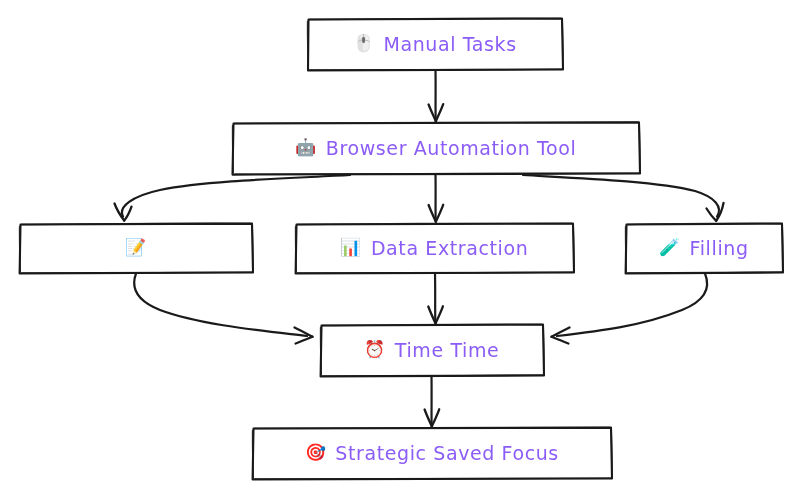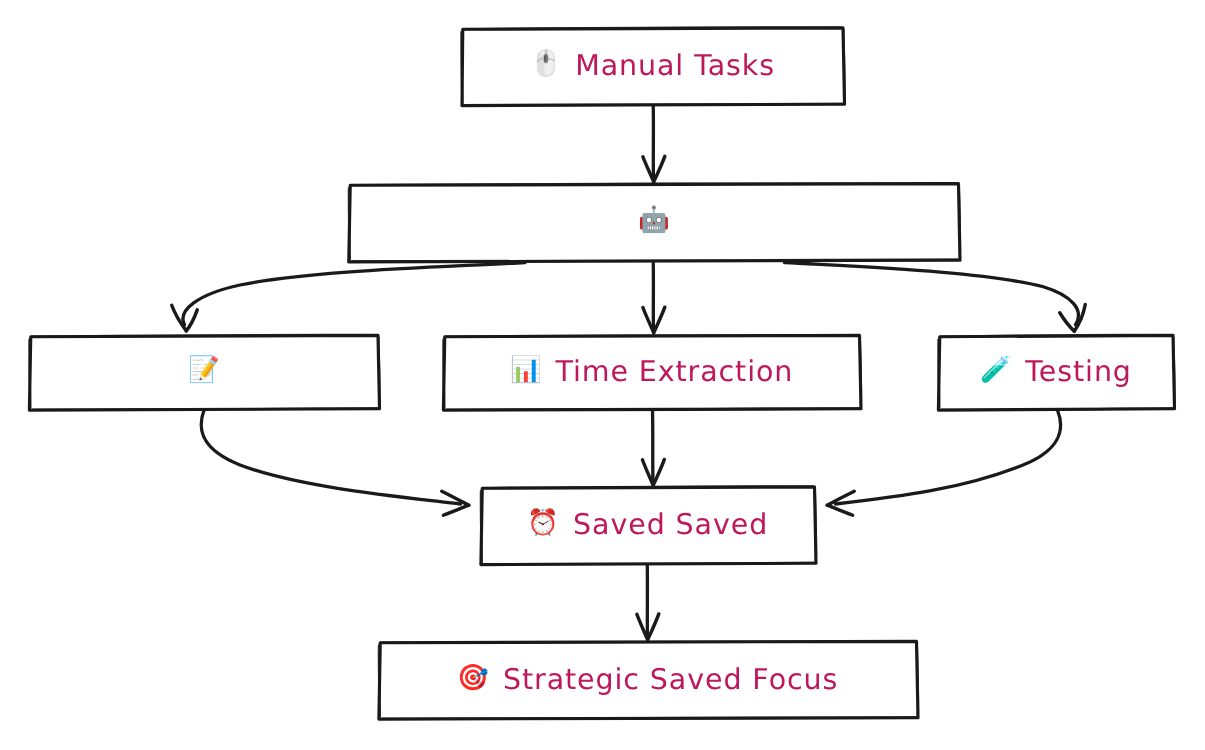--- a/index.html
+++ b/index.html
@@ -55,21 +55,21 @@
     font-family: "DejaVu Sans", sans-serif;
     font-size: 17px;
     line-height: 1;
     display: inline-block;
     transform: translateY(-1px);
   }
   .node-text {
     font-family: "DejaVu Sans", sans-serif;
     font-size: 19px;
     letter-spacing: 0.6px;
-    color: #be185d;
+    color: #8b5cf6;
     line-height: 1;
   }
 </style>
 </head>
 <body>
 
 <div id="diagram-root">
 
   <svg id="diagram-svg" viewBox="0 0 803 500">
 
@@ -175,47 +175,48 @@
     <div class="node-box" style="left:307px; top:18px; width:256px; height:52px;">
       <span class="node-inner">
         <span class="node-emoji">🖱️</span>
         <span class="node-text">Manual Tasks</span>
       </span>
     </div>
 
     <div class="node-box" style="left:232px; top:122px; width:408px; height:52px;">
       <span class="node-inner">
         <span class="node-emoji">🤖</span>
+        <span class="node-text">Browser Automation Tool</span>
       </span>
     </div>
 
     <div class="node-box" style="left:19px; top:223px; width:234px; height:50px;">
       <span class="node-inner">
         <span class="node-emoji">📝</span>
       </span>
     </div>
 
     <div class="node-box" style="left:295px; top:223px; width:279px; height:50px;">
       <span class="node-inner">
         <span class="node-emoji">📊</span>
-        <span class="node-text">Time Extraction</span>
+        <span class="node-text">Data Extraction</span>
       </span>
     </div>
 
     <div class="node-box" style="left:625px; top:223px; width:158px; height:50px;">
       <span class="node-inner">
         <span class="node-emoji">🧪</span>
-        <span class="node-text">Testing</span>
+        <span class="node-text">Filling</span>
       </span>
     </div>
 
     <div class="node-box" style="left:320px; top:324px; width:224px; height:52px;">
       <span class="node-inner">
         <span class="node-emoji">⏰</span>
-        <span class="node-text">Saved Saved</span>
+        <span class="node-text">Time Time</span>
       </span>
     </div>
 
     <div class="node-box" style="left:252px; top:427px; width:360px; height:52px;">
       <span class="node-inner">
         <span class="node-emoji">🎯</span>
         <span class="node-text">Strategic Saved Focus</span>
       </span>
     </div>
 

